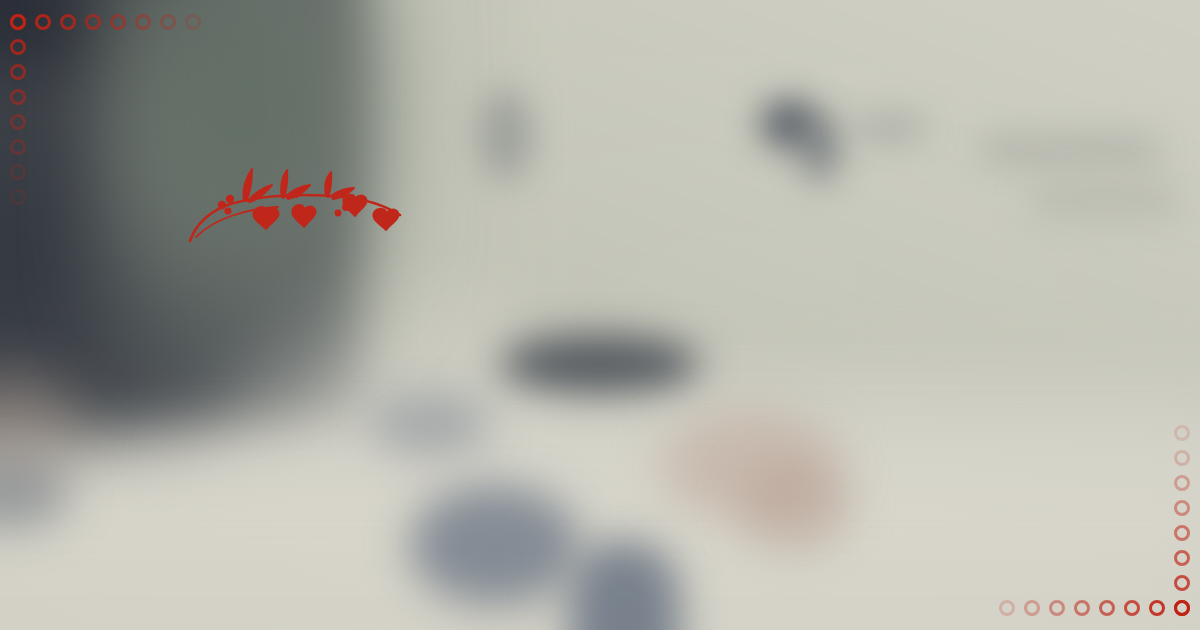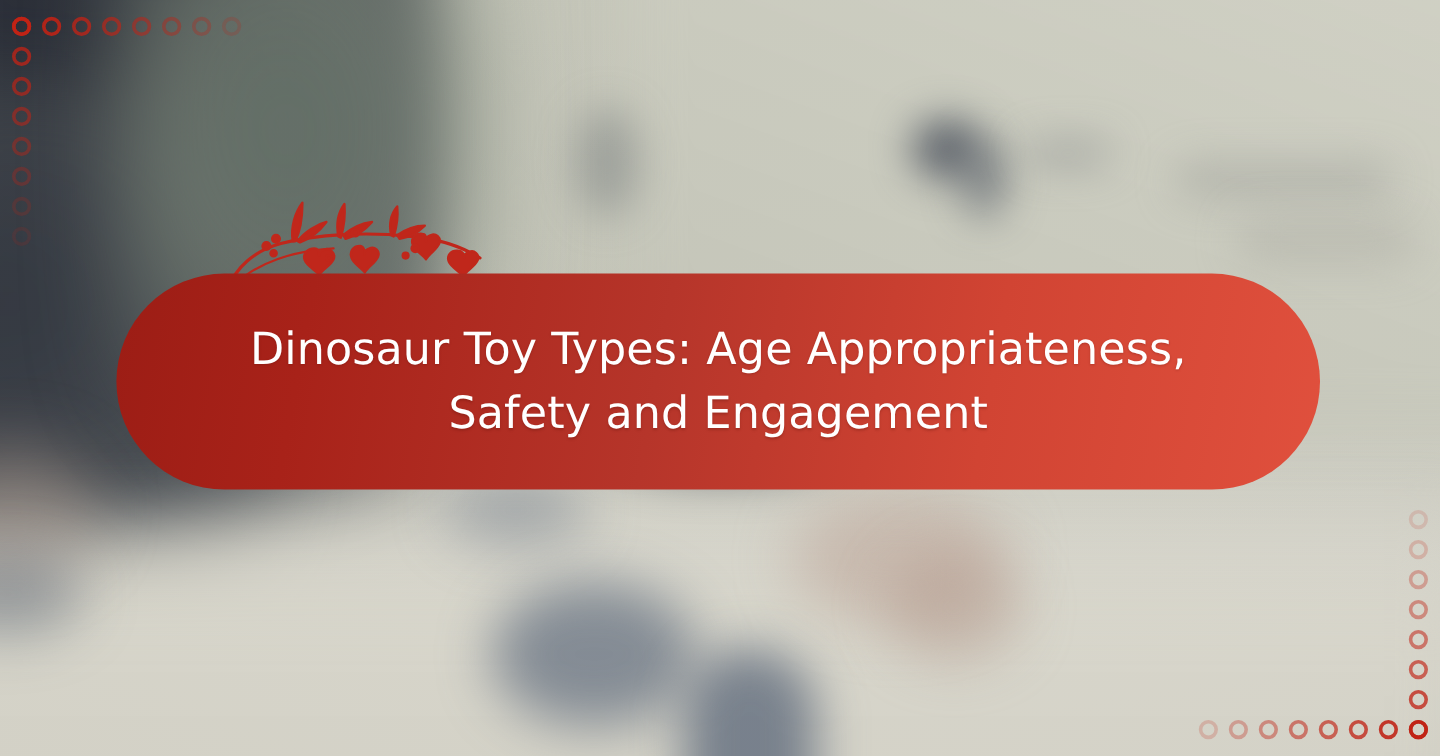--- a/index.html
+++ b/index.html
@@ -285,17 +285,14 @@
       <circle cx="36" cy="42" r="3.2"></circle>
       <circle cx="44" cy="36" r="3.2"></circle>
       <circle cx="42" cy="48" r="2.6"></circle>
       <circle cx="110" cy="31" r="3.0"></circle>
       <circle cx="160" cy="44" r="3.0"></circle>
       <circle cx="152" cy="50" r="2.4"></circle>
       <circle cx="88" cy="52" r="2.2"></circle>
     </g>
   </svg>
 
-  <div id="title-pill">
-    <h1 id="title-text">Dinosaur Toy Types: Age Appropriateness, Safety and Engagement</h1>
-  </div>
 
 </div>
 
 </body></html>

